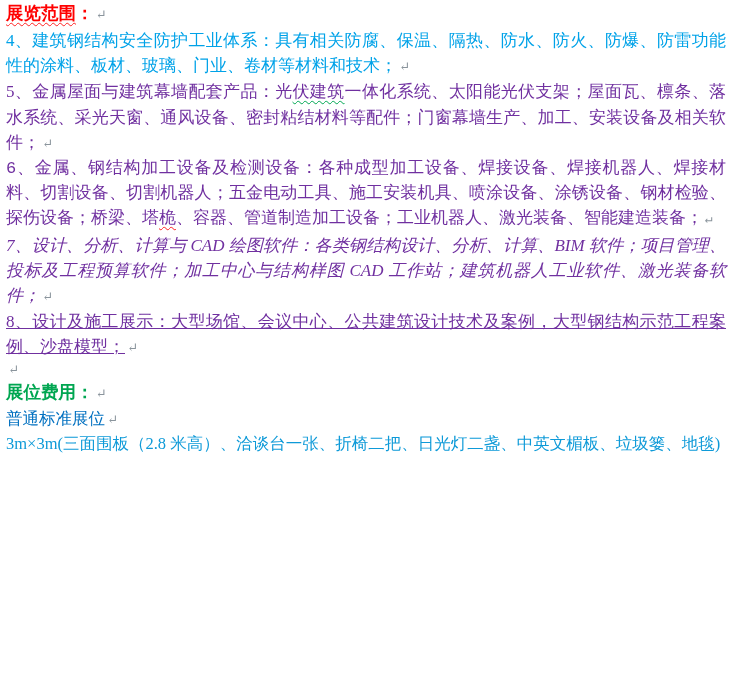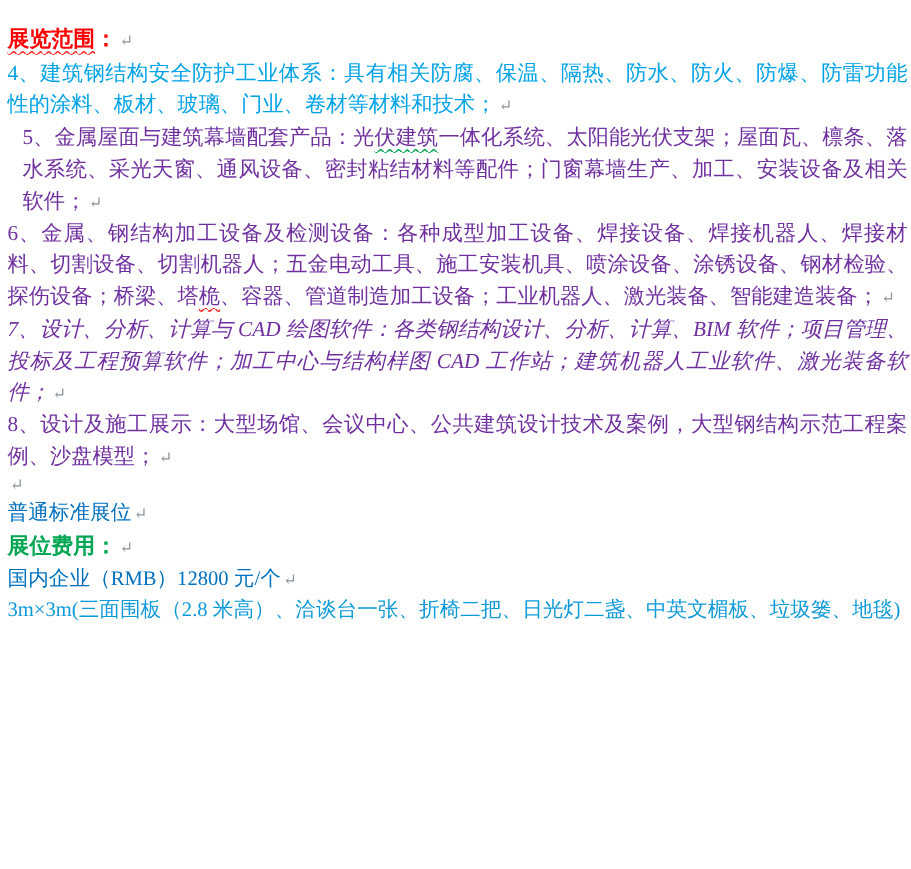--- a/index.html
+++ b/index.html
@@ -1,18 +1,18 @@
 <!DOCTYPE html>
 <html><head>
 <meta charset="utf-8">
 <style>
   html,body{margin:0;padding:0;background:#ffffff;}
   .page{
     width:729px;height:695px;overflow:hidden;box-sizing:border-box;
-    padding:18px 3px 0 6px;background:#ffffff;
+    padding:0 3px 0 6px;background:#ffffff;
     font-family:"Liberation Serif","DejaVu Serif",serif;
   }
   .para{margin:0;padding:0;}
   .head{font-size:17.5px;line-height:26px;font-weight:bold;}
   .scope{font-size:17px;line-height:25.2px;text-align:justify;text-justify:inter-ideograph;word-break:break-all;}
   .fee{font-size:16.5px;line-height:24px;}
   .blank{font-size:14px;line-height:18px;}
   .squiggle{
     text-decoration-line:underline;
     text-decoration-style:wavy;
@@ -26,23 +26,22 @@
     padding-left:2px;text-decoration:none;display:inline-block;
   }
 </style>
 </head>
 <body>
 
 <div class="page">
   <div>
       <p class="para head" style="color: rgb(255, 0, 0);"><span class="squiggle sq-red">展览范围</span><span>：</span><span class="pilcrow">↵</span></p>
       <p class="para scope" style="color: rgb(0, 162, 232);"><span>4、建筑钢结构安全防护工业体系：具有相关防腐、保温、隔热、防水、防火、防爆、防雷功能性的涂料、板材、玻璃、门业、卷材等材料和技术；</span><span class="pilcrow">↵</span></p>
-      <p class="para scope" style="color: rgb(112, 48, 160); margin-left: 12px;"><span>5、金属屋面与建筑幕墙配套产品：光</span><span class="squiggle sq-green">伏建筑</span><span>一体化系统、太阳能光伏支架；屋面瓦、檩条、落水系统、采光天窗、通风设备、密封粘结材料等配件；门窗幕墙生产、加工、安装设备及相关软件；</span><span class="pilcrow">↵</span></p>
-      <p class="para scope" style="color: rgb(112, 48, 160);"><span>6、金属、钢结构加工设备及检测设备：各种成型加工设备、焊接设备、焊接机器人、焊接材料、切割设备、切割机器人；五金电动工具、施工安装机具、喷涂设备、涂锈设备、钢材检验、探伤设备；桥梁、塔</span><span class="squiggle sq-red">桅</span><span>、容器、管道制造加工设备；工业机器人、激光装备、智能建造装备；</span><span class="pilcrow">↵</span></p>
+      <p class="para scope" style="color: rgb(112, 48, 160);"><span>5、金属屋面与建筑幕墙配套产品：光</span><span class="squiggle sq-green">伏建筑</span><span>一体化系统、太阳能光伏支架；屋面瓦、檩条、落水系统、采光天窗、通风设备、密封粘结材料等配件；门窗幕墙生产、加工、安装设备及相关软件；</span><span class="pilcrow">↵</span></p>
+      <p class="para scope" style="color: rgb(112, 48, 160); font-family: Liberation Mono, monospace;"><span>6、金属、钢结构加工设备及检测设备：各种成型加工设备、焊接设备、焊接机器人、焊接材料、切割设备、切割机器人；五金电动工具、施工安装机具、喷涂设备、涂锈设备、钢材检验、探伤设备；桥梁、塔</span><span class="squiggle sq-red">桅</span><span>、容器、管道制造加工设备；工业机器人、激光装备、智能建造装备；</span><span class="pilcrow">↵</span></p>
       <p class="para scope" style="color: rgb(112, 48, 160); font-style: italic;"><span>7、设计、分析、计算与 CAD 绘图软件：各类钢结构设计、分析、计算、BIM 软件；项目管理、投标及工程预算软件；加工中心与结构样图 CAD 工作站；建筑机器人工业软件、激光装备软件；</span><span class="pilcrow">↵</span></p>
-      <p class="para scope" style="color: rgb(112, 48, 160);"><span>8、设计及施工展示：大型场馆、会议中心、公共建筑设计技术及案例，大型钢结构示范工程案例、沙盘模型；</span><span class="pilcrow">↵</span></p>
+      <p class="para scope" style="color: rgb(112, 48, 160); text-decoration: underline;"><span>8、设计及施工展示：大型场馆、会议中心、公共建筑设计技术及案例，大型钢结构示范工程案例、沙盘模型；</span><span class="pilcrow">↵</span></p>
       <p class="para blank" style="color: rgb(112, 48, 160);"><span class="pilcrow">↵</span></p>
+      <p class="para head" style="color: rgb(0, 166, 81);"><span>展位费用：</span><span class="pilcrow">↵</span></p>
       <p class="para fee" style="color: rgb(0, 112, 192);"><span>普通标准展位</span><span class="pilcrow">↵</span></p>
-      <p class="para head" style="color: rgb(0, 166, 81);"><span>展位费用：</span><span class="pilcrow">↵</span></p>
-      <p class="para fee" style="color: rgb(0, 112, 192);"><span>国内企业（RMB）12800 元/个</span><span class="pilcrow">↵</span></p>
       <p class="para fee" style="color: rgb(14, 154, 216);"><span>3m×3m(三面围板（2.8 米高）、洽谈台一张、折椅二把、日光灯二盏、中英文楣板、垃圾篓、地毯)</span></p>
     </div>
 </div>
 
 </body></html>

